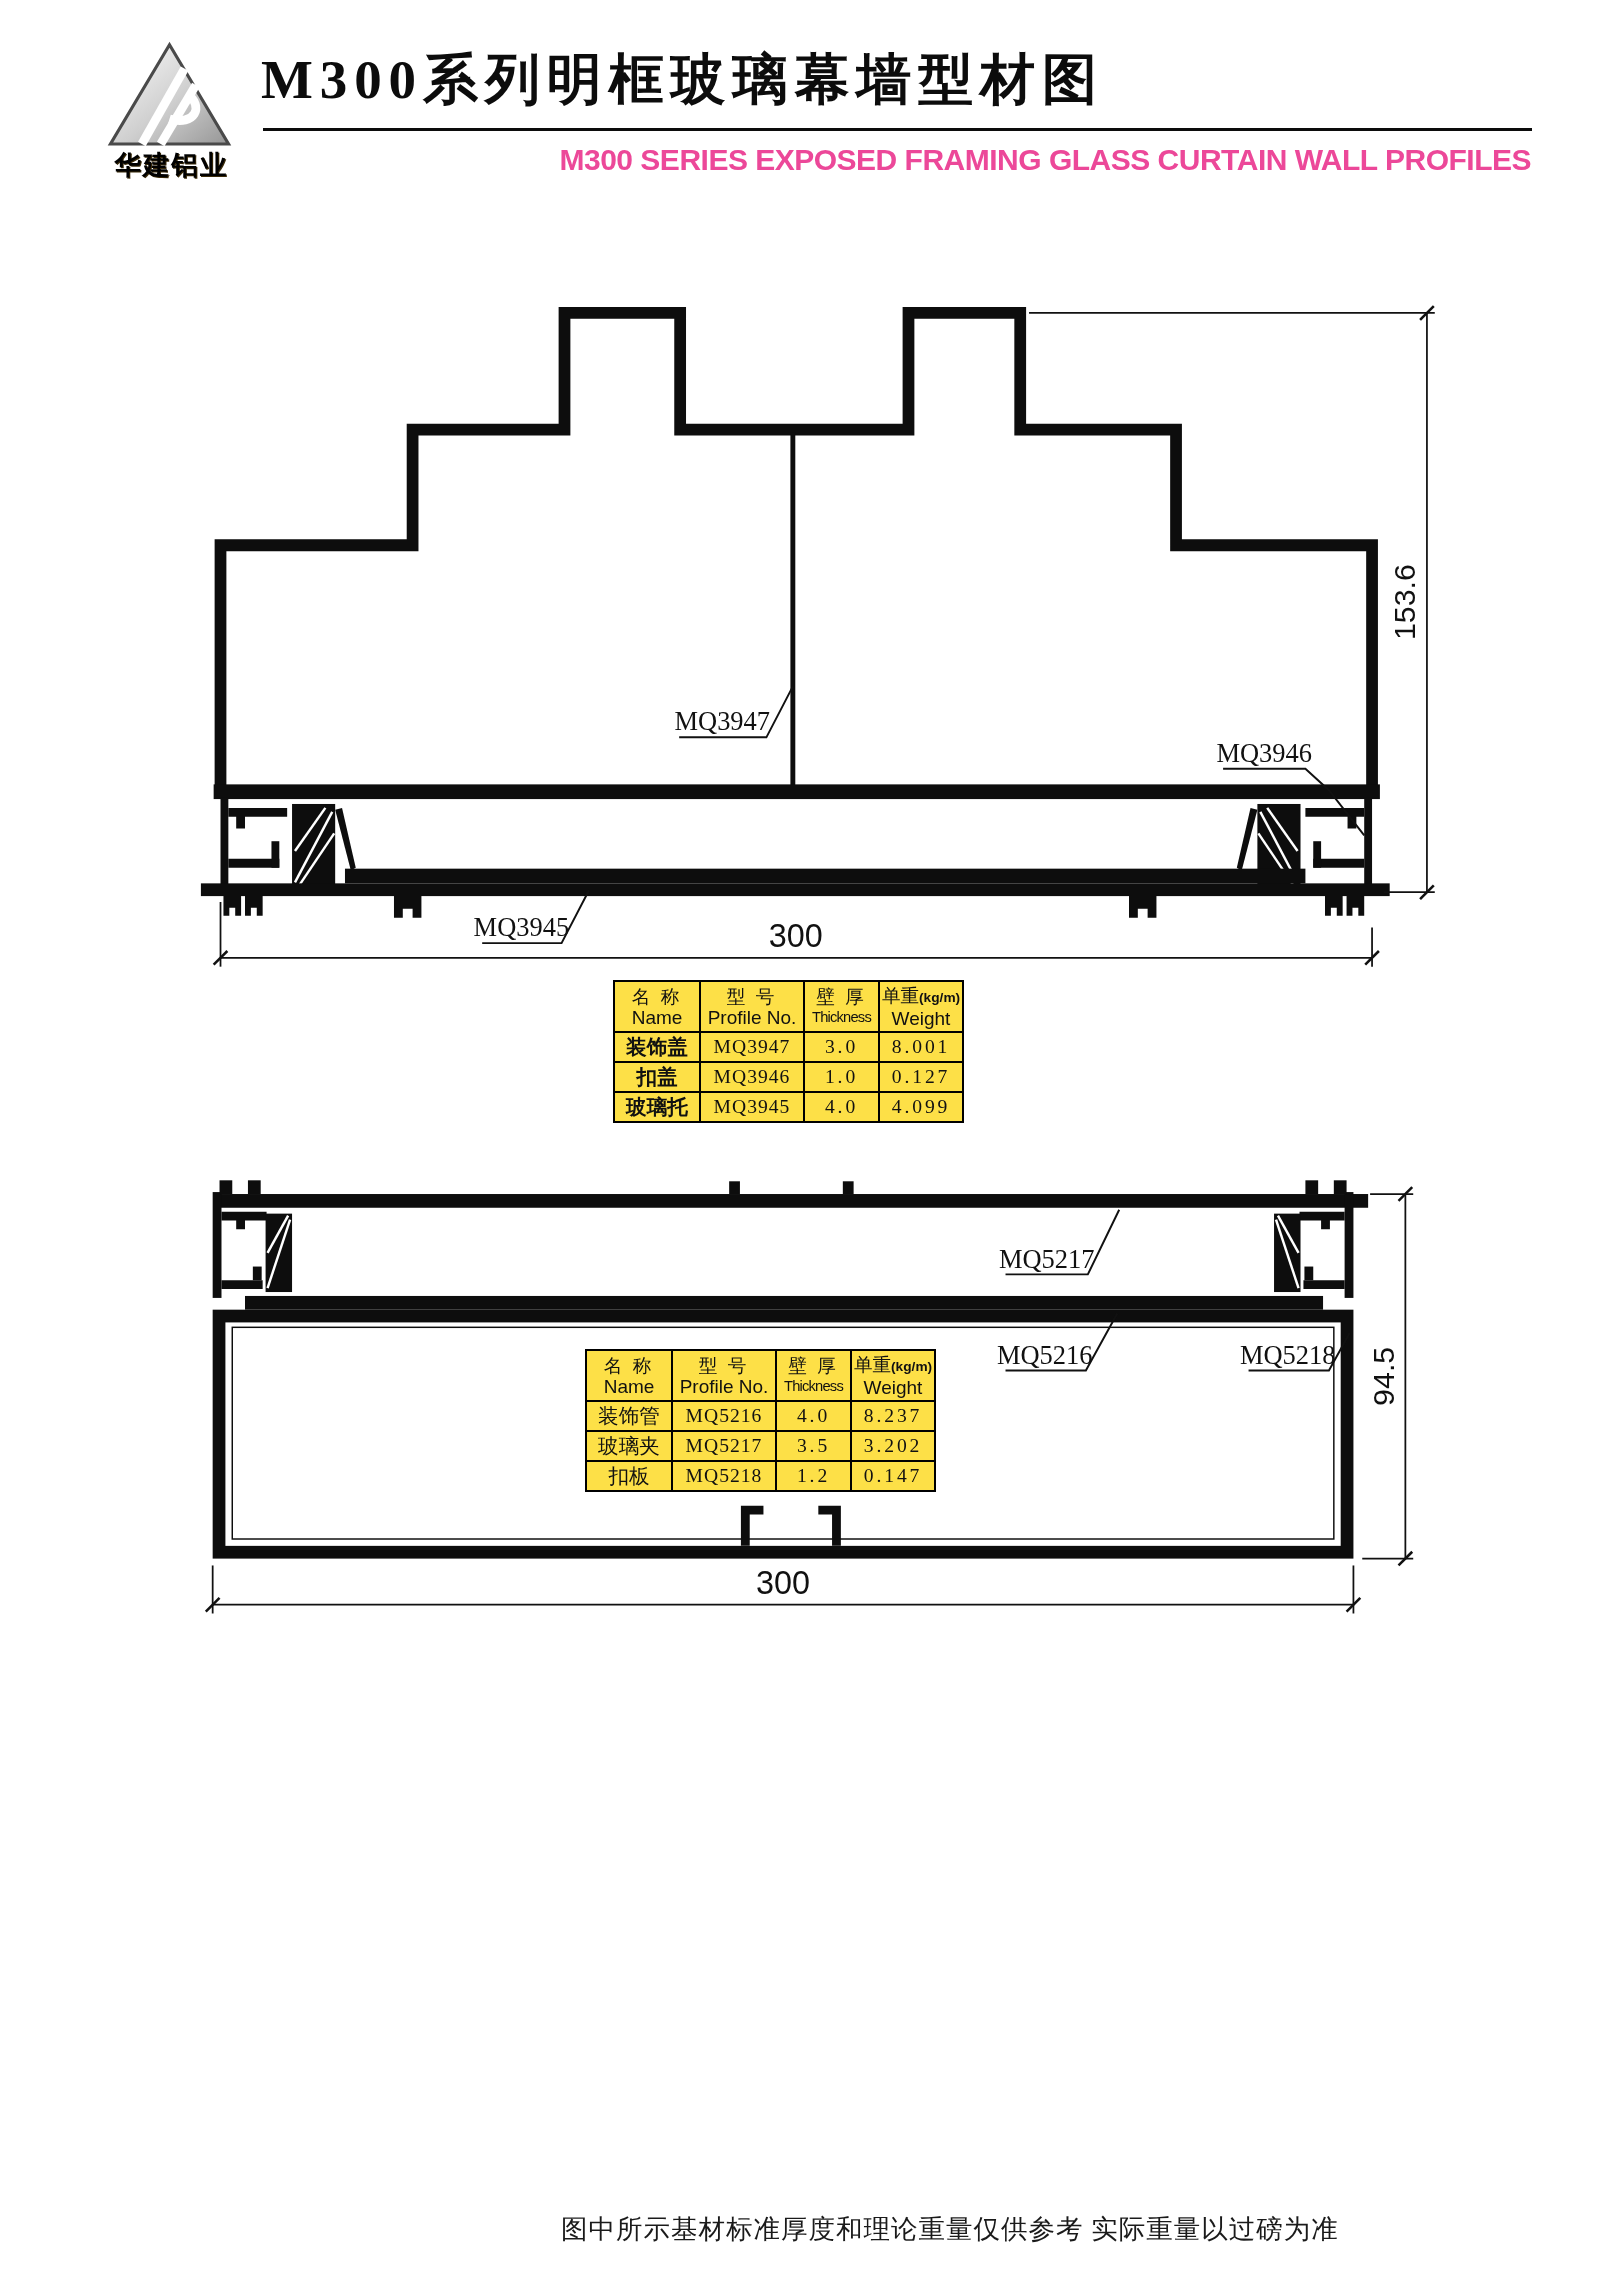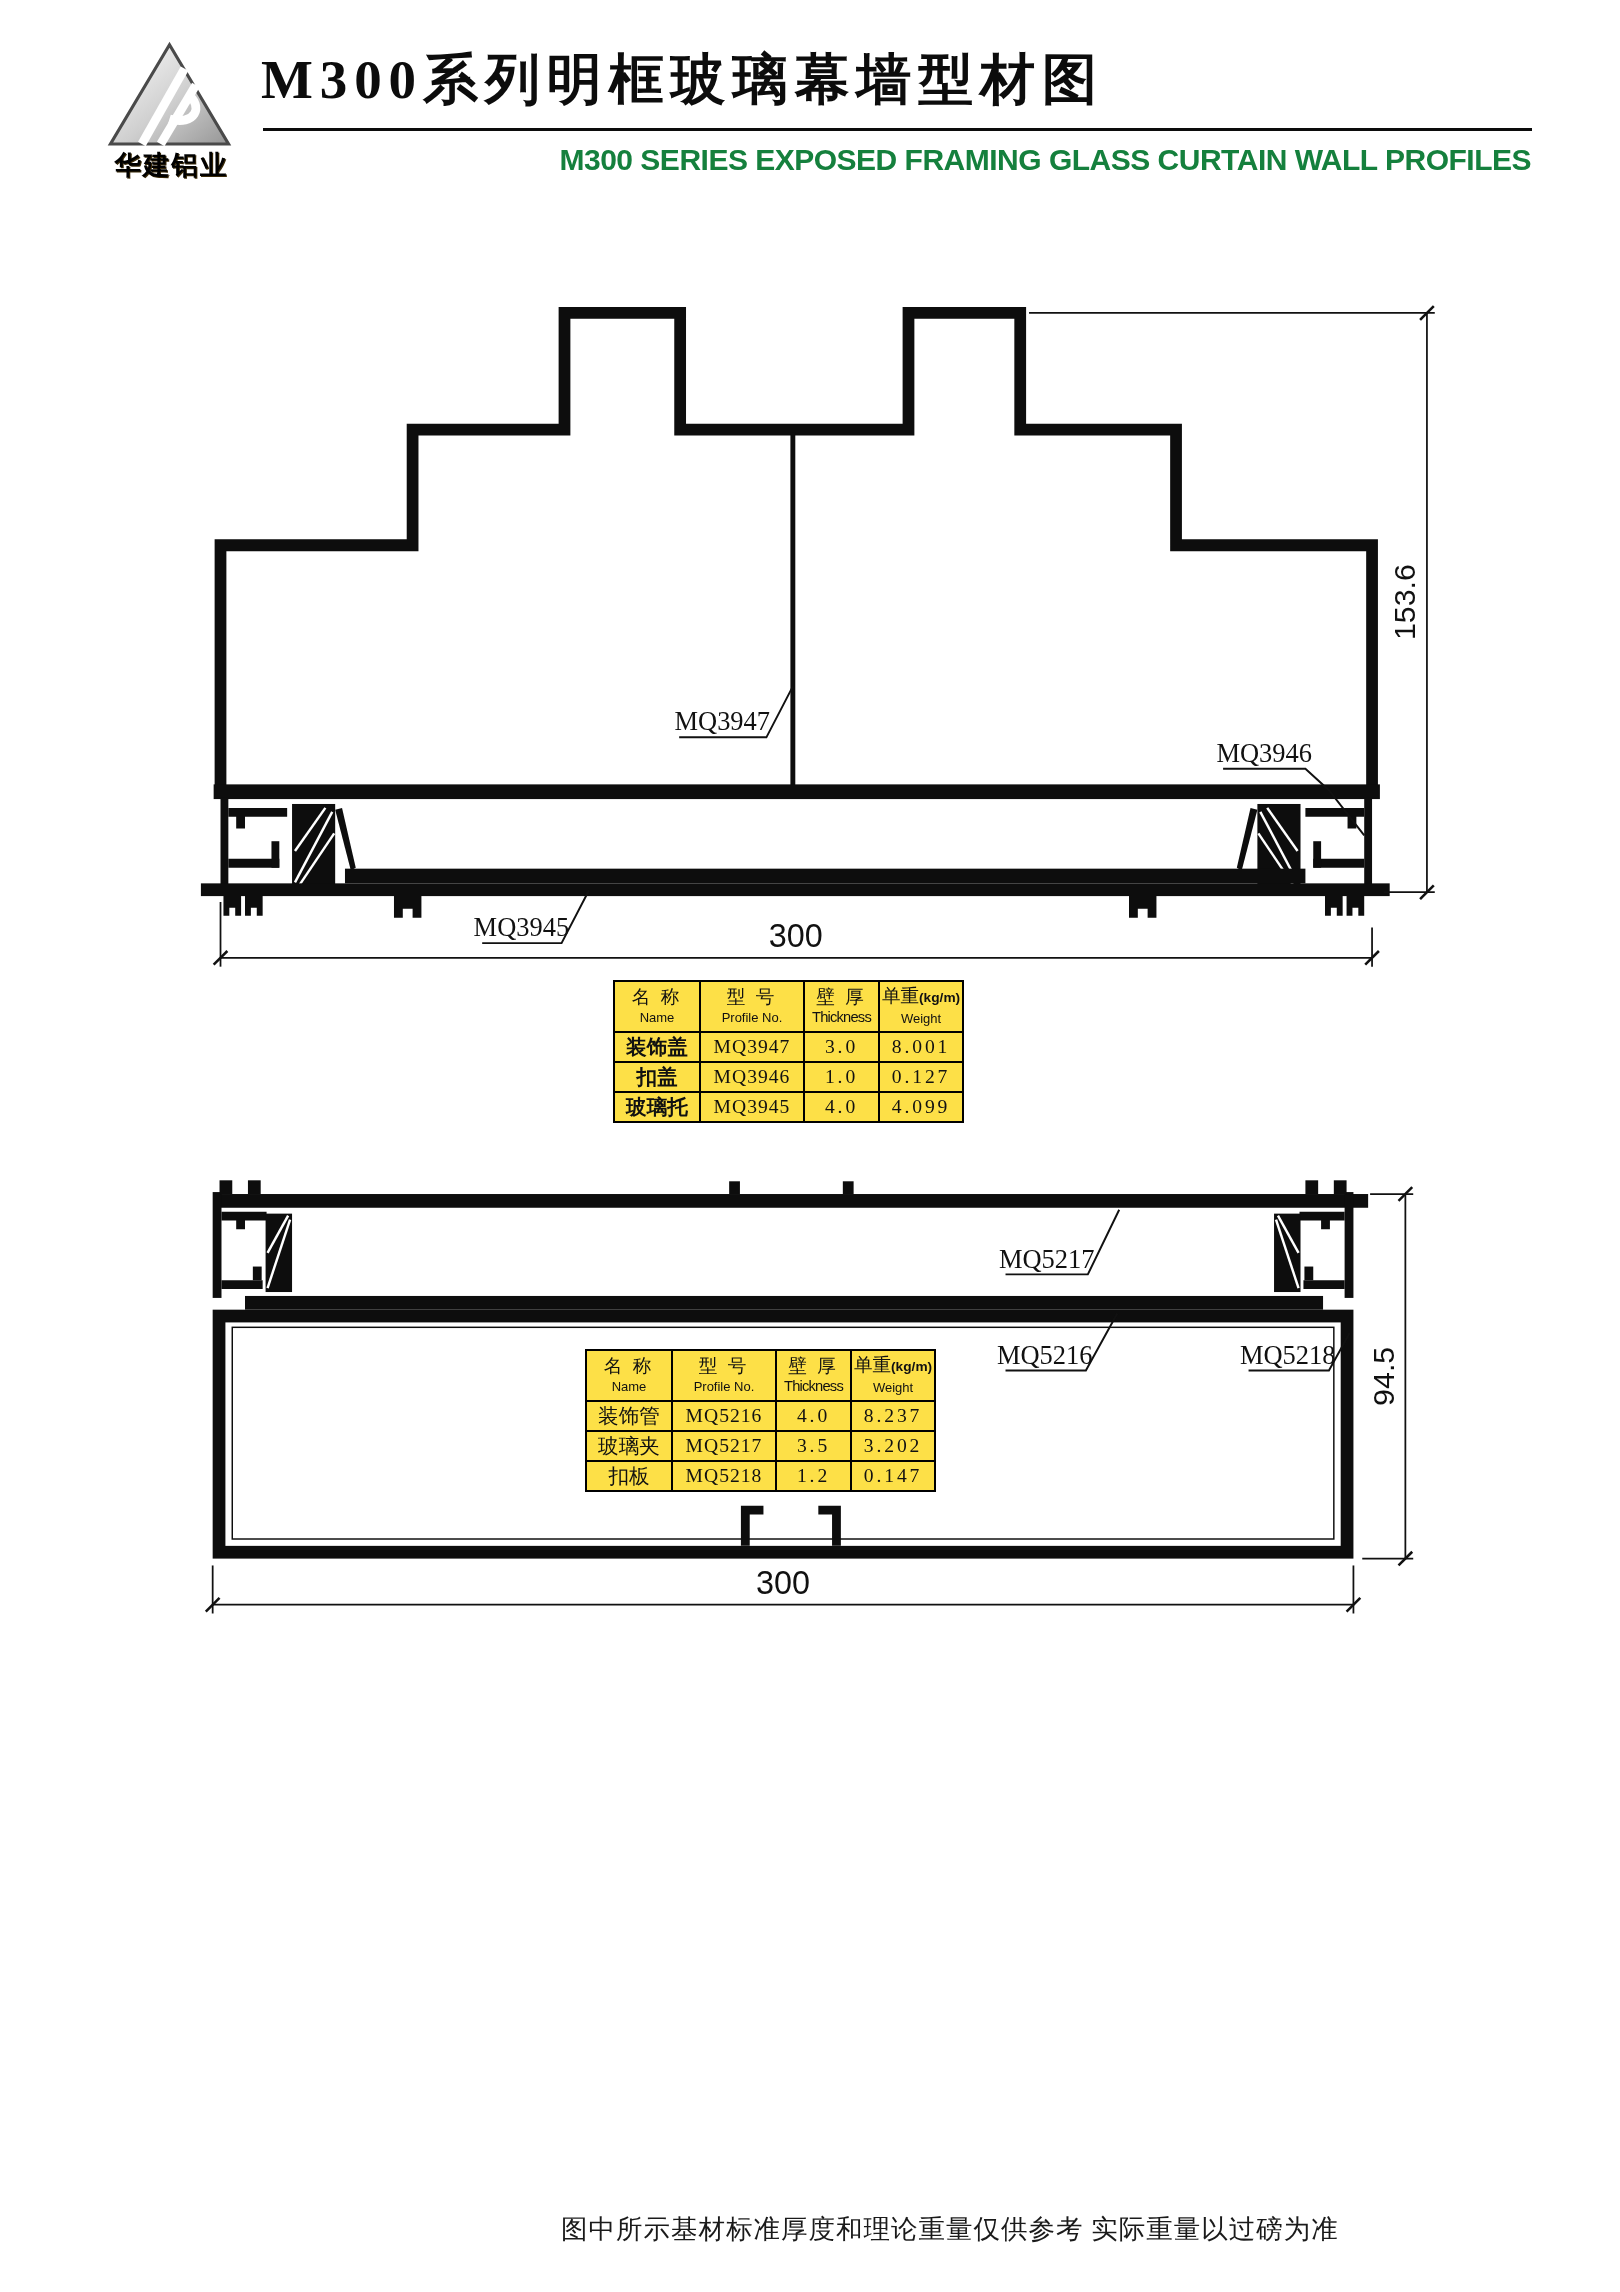--- a/index.html
+++ b/index.html
@@ -7,32 +7,32 @@
         font-family:"Liberation Sans",sans-serif;color:#111;}
   .abs{position:absolute;}
   
   #brand-text{left:94px;top:147px;width:155px;text-align:center;
       font-family:"Liberation Serif",serif;font-weight:bold;font-size:26.5px;letter-spacing:2px;
       color:#000000;text-shadow:1px 1px 0 #3a2a08;}
   #doc-title{left:261px;top:43px;font-family:"Liberation Serif",serif;font-weight:bold;
       font-size:55px;letter-spacing:6.9px;white-space:nowrap;color:#0c0c0c;}
   #title-rule{left:263px;top:128px;width:1269px;height:2.9px;background:#0c0c0c;}
   #doc-subtitle{left:545px;top:143px;width:986px;text-align:right;font-weight:bold;
-      font-size:30px;letter-spacing:-0.5px;white-space:nowrap;color:#15803d;}
+      font-size:30px;letter-spacing:-0.5px;white-space:nowrap;color:#ec4899;}
   
   #drawings{left:0;top:0;width:1620px;height:2293px;}
   svg text{font-family:"Liberation Serif",serif;fill:#111;}
   svg text.dimtxt{font-family:"Liberation Sans",sans-serif;}
   
   .spec-table{border-collapse:collapse;table-layout:fixed;background:#fde047;}
   .spec-table td,.spec-table th{border:2px solid #000;text-align:center;vertical-align:middle;
       padding:0;overflow:hidden;}
   .hd-cn{font-family:"Liberation Serif",serif;font-size:18.6px;letter-spacing:2.9px;font-weight:normal;line-height:23.5px;}
   .hd-unit{font-family:"Liberation Sans",sans-serif;font-size:13.7px;font-weight:bold;letter-spacing:0;}
-  .hd-en{font-family:"Liberation Sans",sans-serif;font-size:13px;font-weight:normal;letter-spacing:0;line-height:19.6px;}
+  .hd-en{font-family:"Liberation Sans",sans-serif;font-size:19px;font-weight:normal;letter-spacing:0;line-height:19.6px;}
   .hd-en.cond{font-size:14.7px;letter-spacing:-0.8px;}
   .cell-cn{font-family:"Liberation Serif",serif;font-size:20.6px;}
   .cell-cn.bold{font-weight:bold;}
   .cell-cad{font-family:"Liberation Serif",serif;font-size:19.6px;letter-spacing:1px;}
   .cell-num{font-family:"Liberation Serif",serif;font-size:19.6px;letter-spacing:2.9px;}
   
   #footer-note{left:549px;top:2211px;width:725px;text-align:center;
       font-family:"Liberation Serif",serif;font-size:26.5px;letter-spacing:1px;color:#1a1a1a;white-space:nowrap;margin-left:12px;}
 </style>
 </head>

